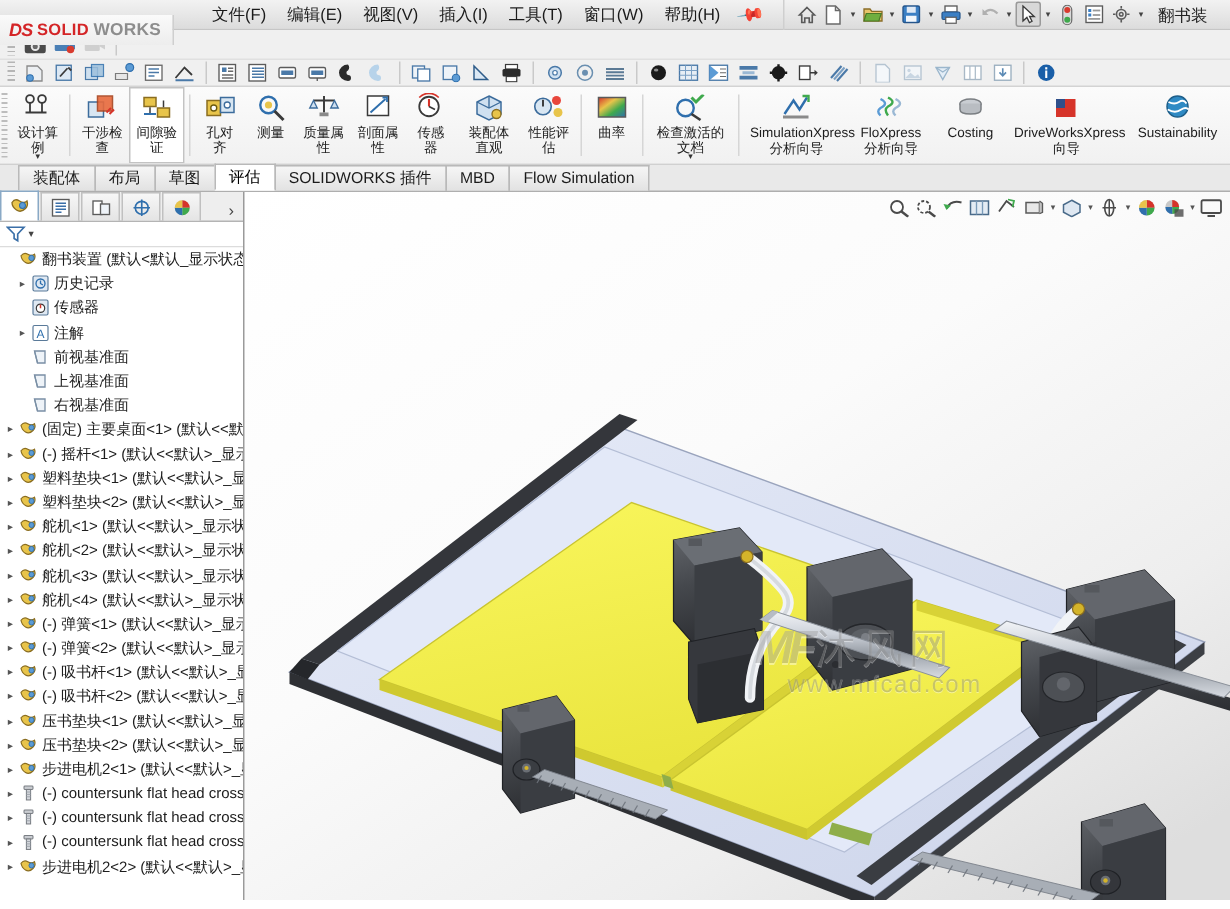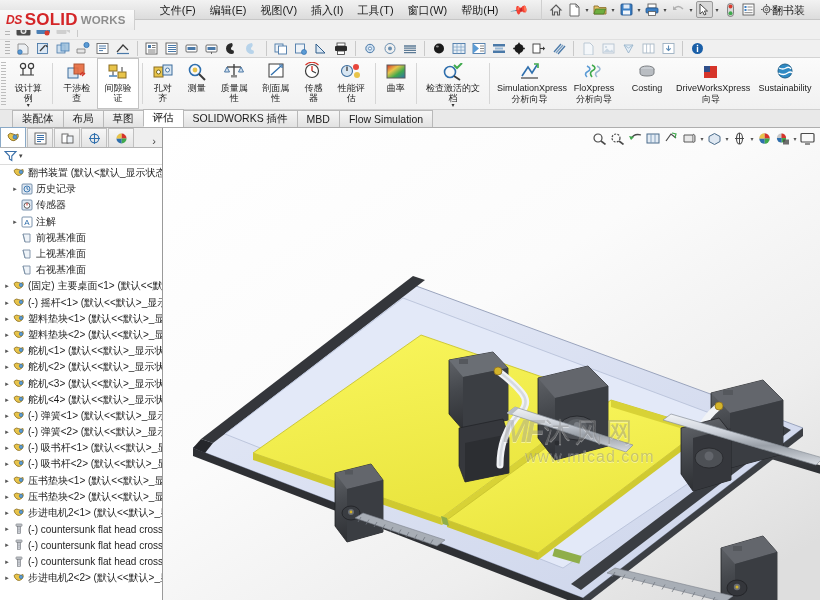--- a/index.html
+++ b/index.html
@@ -18,21 +18,21 @@
     position:relative;
   }
   .sw-logo {
     display:flex; align-items:center; gap:3px;
     padding:0 8px 0 6px; height:20px;
     background:linear-gradient(180deg,#fafafa,#ededed);
     border-right:1px solid #cfcfcf;
     margin-top:20px;
   }
   .sw-ds { color:#d42527; font-weight:bold; font-size:12px; font-style:italic; letter-spacing:-0.5px; }
-  .sw-solid { color:#d42527; font-weight:bold; font-size:17px; letter-spacing:0.2px; }
+  .sw-solid { color:#d42527; font-weight:bold; font-size:11px; letter-spacing:0.2px; }
   .sw-works { color:#8d8d8d; font-weight:bold; font-size:11.5px; letter-spacing:0.2px; }
 
   .menubar { display:flex; align-items:center; height:20px; margin-left:18px; }
   .menu-item {
     font-size:11px; color:#1a1a1a; padding:2px 7px; cursor:default;
     white-space:nowrap; line-height:14px;
   }
 
   .pin-icon { margin-left:6px; color:#2f6fad; font-size:12px; transform:rotate(35deg); }
 
@@ -608,20 +608,30 @@
         <svg width="22" height="21" viewBox="0 0 22 21">
             <circle cx="10" cy="9" r="6.5" fill="#fff" stroke="#3a3a3a" stroke-width="1.2"></circle>
             <path d="M10 9 L10 4" stroke="#d6342a" stroke-width="1.4"></path>
             <path d="M10 9 L14 11" stroke="#3a3a3a" stroke-width="1.2"></path>
             <path d="M3.5 3 a9 9 0 0 1 13 0" fill="none" stroke="#d6342a" stroke-width="1.1"></path>
           </svg>
       </div>
       <div class="lbl">传感器</div>
     </div>
 
+    <div class="rbtn">
+      <div class="ico">
+        <svg width="22" height="21" viewBox="0 0 22 21">
+            <path d="M11 2 L19 6 v8 l-8 4 l-8-4 V6 z" fill="#cfe0f0" stroke="#3c6c9c" stroke-width="1"></path>
+            <path d="M11 2 L11 10 M3 6 L11 10 L19 6" fill="none" stroke="#3c6c9c" stroke-width="0.9"></path>
+            <circle cx="16" cy="14" r="3" fill="#e8c44a" stroke="#8a6d20" stroke-width="0.9"></circle>
+          </svg>
+      </div>
+      <div class="lbl">装配体直观</div>
+    </div>
 
     <div class="rbtn">
       <div class="ico">
         <svg width="22" height="21" viewBox="0 0 22 21">
             <circle cx="7" cy="9" r="5.5" fill="#d8e6f2" stroke="#3c6c9c" stroke-width="1.1"></circle>
             <path d="M7 9 L7 4.5" stroke="#3a3a3a" stroke-width="1.3"></path>
             <circle cx="16" cy="5" r="3" fill="#e8463c"></circle>
             <circle cx="17" cy="13" r="3" fill="#e8c44a"></circle>
           </svg>
       </div>

